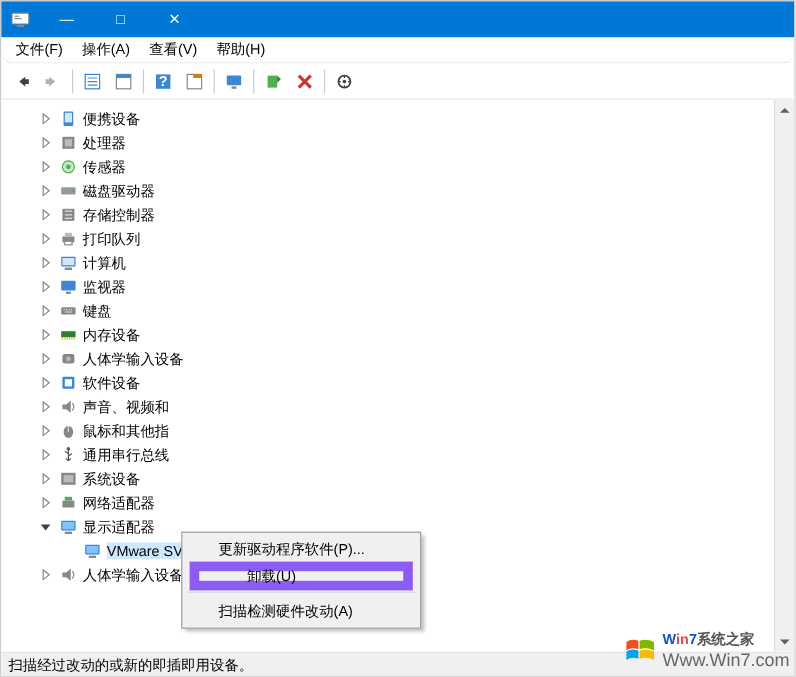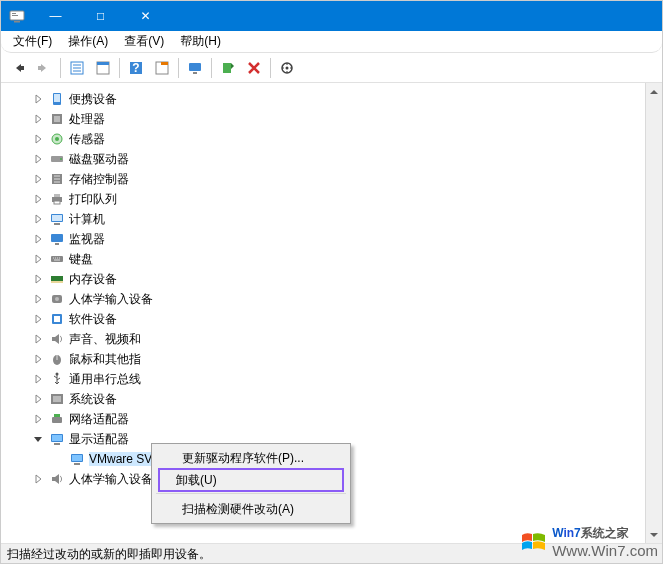--- a/index.html
+++ b/index.html
@@ -23,26 +23,26 @@
 .node { display: flex; align-items: center; height: 20px; padding-left: 0; white-space: nowrap; }
 .exp { width: 14px; height: 14px; display: flex; align-items: center; justify-content: center; margin-right: 2px; color:#666; }
 .exp svg{ display:block;}
 .spacer { display:inline-block; }
 .node .icon { width: 16px; height: 16px; margin: 0 4px 0 2px; display:flex; align-items:center; justify-content:center;}
 .node .label { }
 .node.selected .label { background: #cde8ff; }
 .ctxmenu { position: absolute; background: #f0f0f0; border: 1px solid #a0a0a0; box-shadow: 3px 3px 3px rgba(0,0,0,.25); width: 200px; padding: 2px; }
 .ctxmenu .item { height: 24px; display: flex; align-items: center; padding: 0 12px 0 28px; }
 .ctxmenu .sep { height: 1px; background: #d7d7d7; margin: 3px 2px; }
-.ctxmenu .hl { border: 2px solid #8b5cf6; margin:-2px 4px; padding: 0 8px 0 16px; }
+.ctxmenu .hl { border: 8px solid #8b5cf6; margin:-2px 4px; padding: 0 8px 0 40px; }
 .statusbar { height: 22px; display: flex; align-items: center; padding: 0 6px; border-top: 1px solid #e1e1e1; background:#f0f0f0;}
 .watermark { position: absolute; right: 4px; bottom: 4px; display:flex; align-items:center; gap:4px; font-size:14px;}
 .watermark .brand { font-weight:bold; }
 .watermark .brand .w { color:#0a58ca; }
-.watermark .brand .n { color:#1d4ed8; }
+.watermark .brand .n { color:#ef4444; }
 .watermark .brand .rest { color:#555; }
 .watermark .sub { font-size:15px; color:#666;}
 </style>
 </head>
 <body>
 
 <div class="titlebar">
   <span class="app-icon">
     <svg width="16" height="16" viewBox="0 0 16 16">
         <rect x="1" y="3" width="14" height="9" rx="1" fill="#fff" stroke="#888"></rect>

